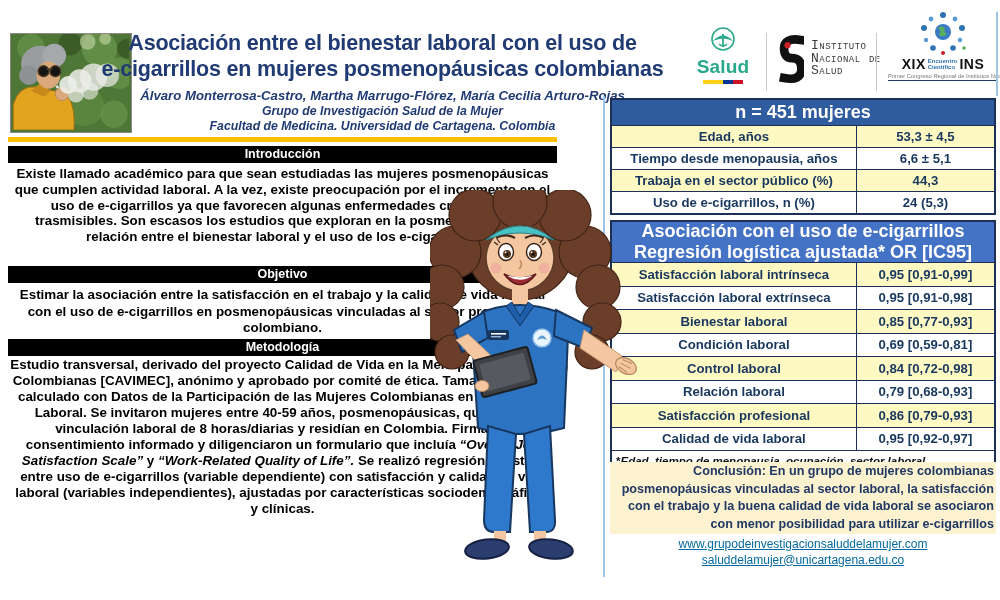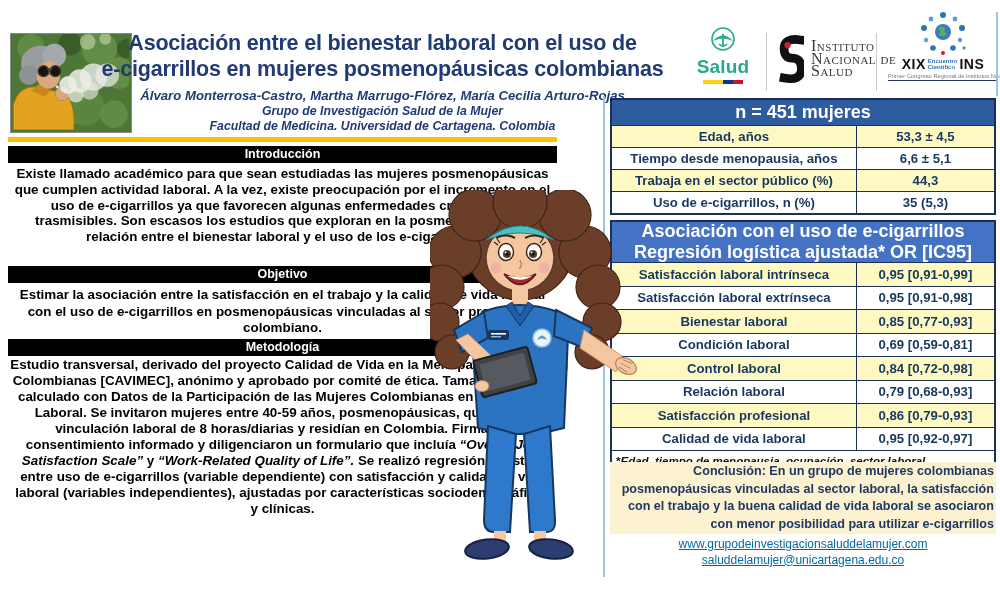--- a/index.html
+++ b/index.html
@@ -15,22 +15,22 @@
            font-style:italic;font-size:13.2px;}
   .subline{left:75px;width:615px;text-align:center;color:#203a74;font-weight:bold;font-style:italic;font-size:12.3px;}
 
   
   .salud-logo{left:690px;top:26px;width:66px;text-align:center;}
   .salud-name{color:#29a98b;font-weight:bold;font-size:19px;letter-spacing:0.2px;}
   .flagbar{width:40px;height:4px;margin:2px auto 0;display:flex;}
   .flagbar .y{background:#fcd116;flex:2;} .flagbar .b{background:#003893;flex:1;} .flagbar .r{background:#ce1126;flex:1;}
   .vsep{width:1px;background:#c9c9c9;}
   .ins-logo{left:778px;top:30px;display:flex;align-items:center;gap:7px;}
-  .ins-text{font-family:Liberation Serif, serif;font-variant:small-caps;
-            color:#3a3a3a;font-size:16px;line-height:12.5px;letter-spacing:0.5px;}
+  .ins-text{font-family:Liberation Mono, monospace;font-variant:small-caps;
+            color:#3a3a3a;font-size:13px;line-height:12.5px;letter-spacing:0.5px;}
   .xix-logo{left:888px;top:10px;width:110px;text-align:center;}
   .xix-row{display:flex;align-items:center;justify-content:center;gap:2px;margin-top:-2px;}
   .xix-big{font-weight:900;font-size:14px;color:#111;letter-spacing:0.5px;}
   .xix-small{font-size:6px;line-height:6.5px;color:#2e74b5;font-weight:bold;text-align:left;}
   .xix-sub{font-size:5.8px;color:#777;border-bottom:1.5px solid #1f3864;padding-bottom:1px;margin-top:1px;white-space:nowrap;}
 
   
   .goldbar{left:8px;top:137px;width:549px;height:5px;background:#ffc000;}
   .secbar{left:8px;width:549px;height:17px;background:#000000;color:#fff;font-weight:bold;
           font-size:12.5px;line-height:17px;text-align:center;}
@@ -196,21 +196,21 @@
     <div class="trow">
       <div class="tlabel">Tiempo desde menopausia, años</div>
       <div class="tvalue">6,6 ± 5,1</div>
     </div>
     <div class="trow shade">
       <div class="tlabel">Trabaja en el sector público (%)</div>
       <div class="tvalue">44,3</div>
     </div>
     <div class="trow">
       <div class="tlabel">Uso de e-cigarrillos, n (%)</div>
-      <div class="tvalue">35 (5,3)</div>
+      <div class="tvalue">24 (5,3)</div>
     </div>
   </div>
 
   <div class="abs rtable assoc" style="top:220px;">
     <div class="thead thead2" style="height:40px;">
       <div>Asociación con el uso de e-cigarrillos</div>
       <div>Regresión logística ajustada* OR [IC95]</div>
     </div>
     <div class="trow shade">
       <div class="tlabel">Satisfacción laboral intrínseca</div>

